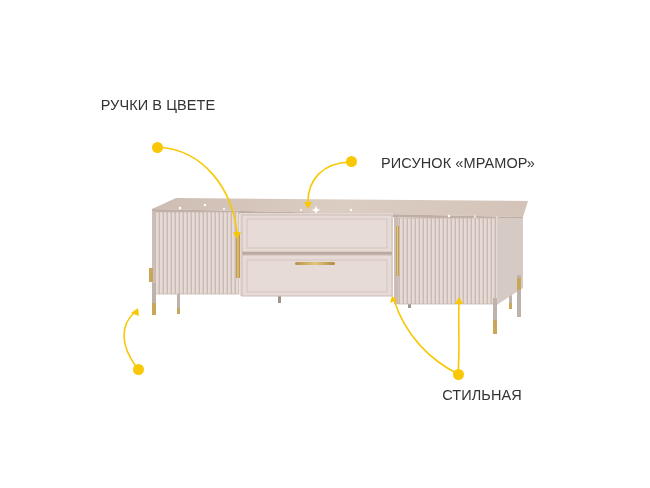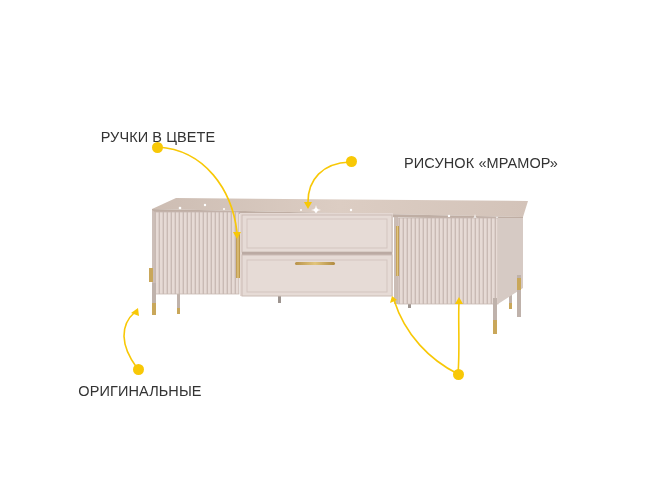--- a/index.html
+++ b/index.html
@@ -4,33 +4,33 @@
 <style>
   html, body { margin:0; padding:0; background:#ffffff; }
   body { width:650px; height:488px; position:relative; overflow:hidden; font-family:"Liberation Sans", sans-serif; }
   .label { position:absolute; color:#333333; font-size:14.5px; line-height:18px; text-align:center; white-space:nowrap; letter-spacing:0.1px; }
   .dot { position:absolute; width:11px; height:11px; border-radius:50%; background:#f8c806; }
   svg.art { position:absolute; left:0; top:0; }
 </style>
 </head>
 <body>
 
-<div class="label" style="left:58px; top:96px; width:200px;margin-top:32px;">
+<div class="label" style="left:58px; top:96px; width:200px;">
   <div>РУЧКИ В ЦВЕТЕ</div>
 </div>
 
-<div class="label" style="left:358px; top:154px; width:200px;text-align:right;">
+<div class="label" style="left:358px; top:154px; width:200px;">
   <div>РИСУНОК «МРАМОР»</div>
 </div>
 
 <div class="label" style="left:40px; top:382px; width:200px;">
-  <div>ОРИГИНАЛЬНЫЕ</div>
 </div>
 
 <div class="label" style="left:412px; top:386px; width:140px;">
+  <div>СТИЛЬНАЯ</div>
 </div>
 
 <svg class="art" width="650" height="488" viewBox="0 0 650 488">
   <defs>
     <pattern id="flutes" x="0" y="0" width="4" height="10" patternUnits="userSpaceOnUse">
       <rect width="4" height="10" fill="#e6dad5"></rect>
       <rect x="2.6" width="1.4" height="10" fill="#c9bab4"></rect>
     </pattern>
     <linearGradient id="topGrad" x1="0" y1="0" x2="1" y2="0">
       <stop offset="0" stop-color="#cdbdb3"></stop>

